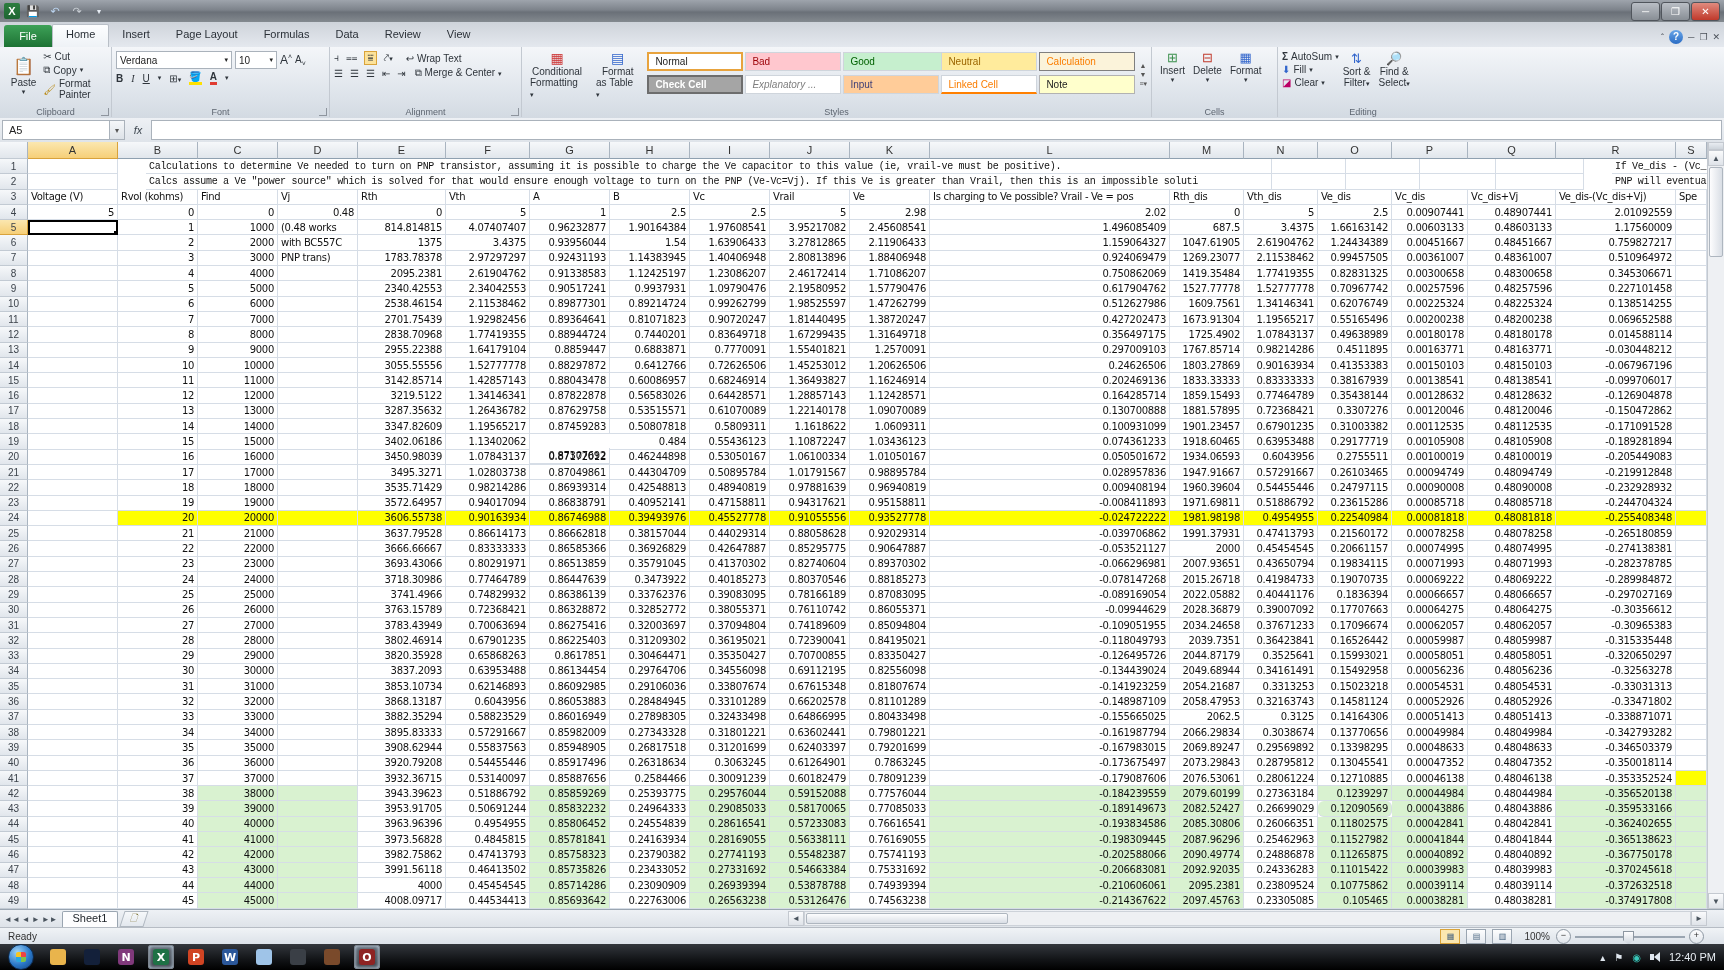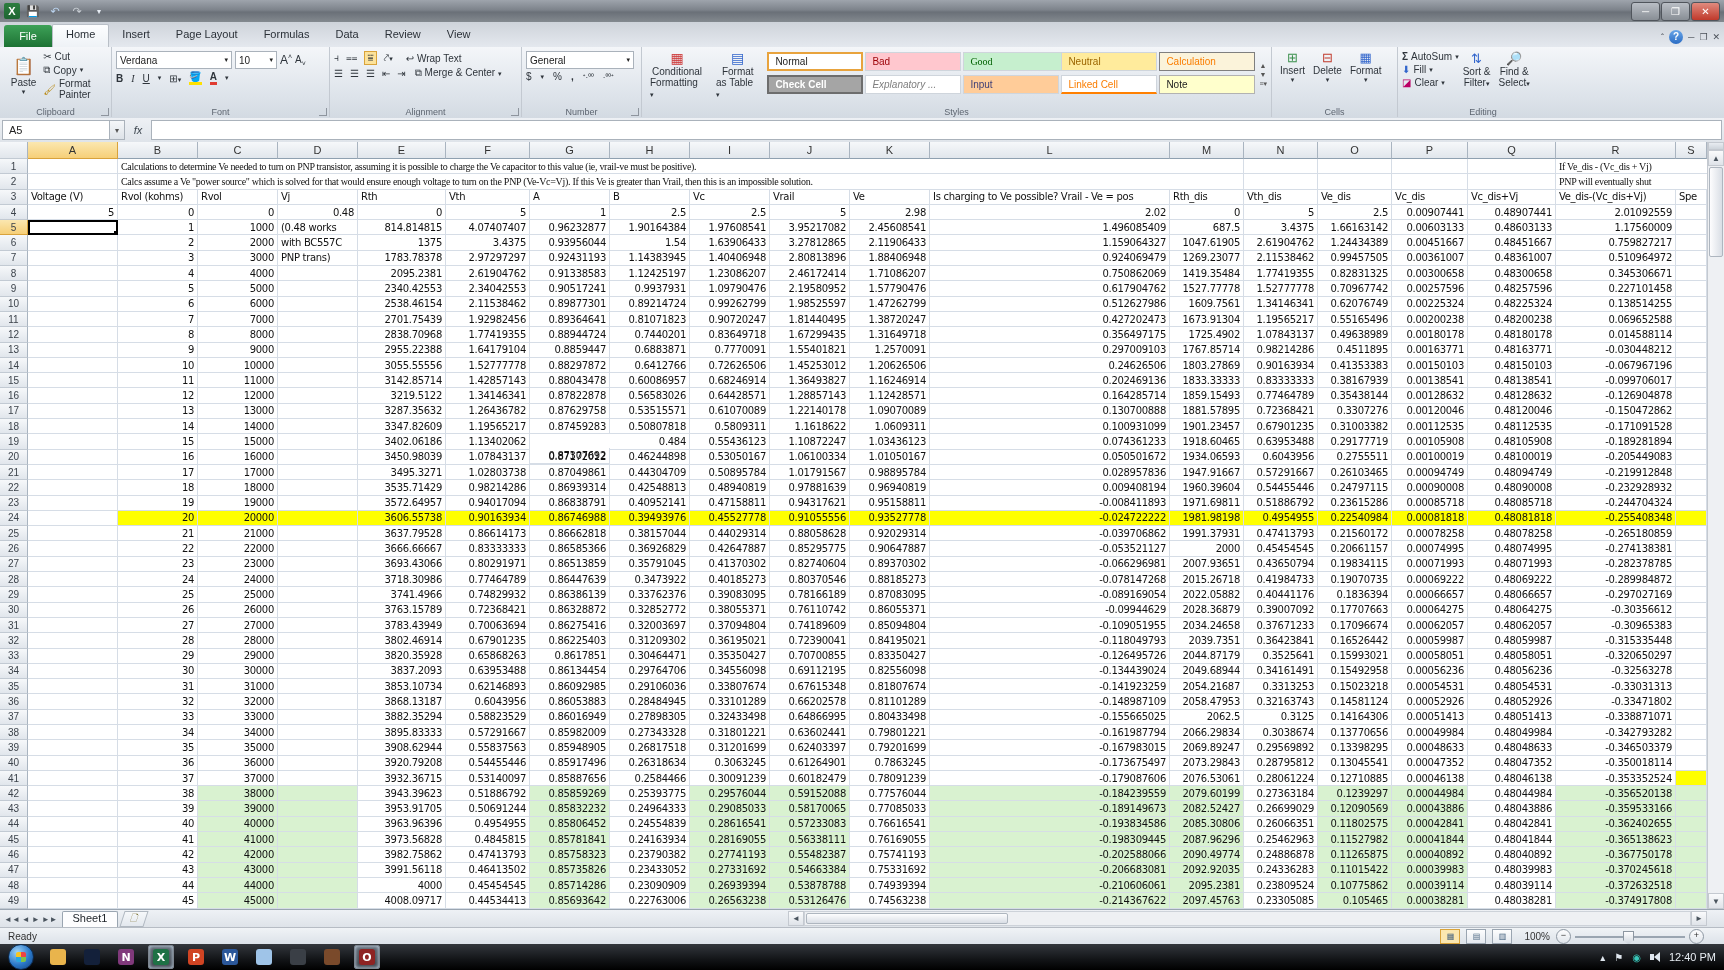--- a/index.html
+++ b/index.html
@@ -84,23 +84,23 @@
     justify-content:center;box-sizing:border-box;}
   .cell{border-right:1px solid #d6dde6;border-bottom:1px solid #d6dde6;box-sizing:border-box;
     font-family:"DejaVu Sans",sans-serif;font-size:10px;letter-spacing:-0.3px;color:#111;
     padding:0 3px;white-space:nowrap;overflow:hidden;display:flex;align-items:center;height:100%;}
   .cell.num{justify-content:flex-end;}
   .cell.yel{background:#ffff00;}
   .cell.grn{background:#d9f2d0;}
   .cell.selcell{outline:2px solid #000;outline-offset:-2px;position:relative;z-index:5;background:#fff;}
   .cell.selcell::after{content:"";position:absolute;right:-1px;bottom:-1px;width:4px;height:4px;background:#000;}
   .cell.hcell{font-family:"DejaVu Sans",sans-serif;}
-  .notetext{font-family:Liberation Serif, serif;font-size:10px;letter-spacing:-0.3px;color:#111;
+  .notetext{font-family:Liberation Mono, monospace;font-size:10px;letter-spacing:-0.3px;color:#111;
     white-space:nowrap;overflow:hidden;display:flex;align-items:center;border-bottom:1px solid #d6dde6;
-    box-sizing:border-box;padding:0 3px;}
+    box-sizing:border-box;padding:0 3px;margin-left:28px;}
   
   .vsb{position:absolute;left:1707px;top:142px;width:17px;height:767px;background:#eef0f3;
     border-left:1px solid #c4c9d0;box-sizing:border-box;}
   .vsb .arr{height:16px;display:flex;align-items:center;justify-content:center;font-size:8px;color:#4a545e;
     background:linear-gradient(#fafbfc,#dfe3e9);border:1px solid #c4c9d0;box-sizing:border-box;}
   .vsb .split{height:8px;background:linear-gradient(#e8ecf1,#cdd4db);border:1px solid #c4c9d0;box-sizing:border-box;}
   .vsb .thumb{height:88px;background:linear-gradient(90deg,#fdfdfe,#d9dee5);border:1px solid #aeb6bf;
     border-radius:2px;margin:1px;}
   .vsb .down{position:absolute;bottom:0;left:0;right:0;}
   
@@ -260,55 +260,37 @@
       <span>☰</span>
       <span>☰</span>
       <span>⇤</span>
       <span>⇥</span>
       <span style="margin-left:2px;"><span>⧉</span> <span>Merge &amp; Center</span> <span style="font-size:7px;">▾</span></span>
     </div>
     <div class="glabel">Alignment</div>
     <div class="launch"></div>
   </div>
 
-  <div class="rgroup" style="width:120px;">
-    <div class="smallrow">
-      <div class="combo" style="width:100px;">
-          <span>General</span>
-          <span style="font-size:7px;">▾</span>
-        </div>
-    </div>
-    <div class="smallrow" style="gap:9px;">
-      <span>$</span>
-        <span style="font-size:7px;">▾</span>
-      <span>%</span>
-      <b>,</b>
-      <span style="font-size:8px;">⁺·⁰⁰</span>
-      <span style="font-size:8px;">·⁰⁰⁺</span>
-    </div>
-    <div class="glabel">Number</div>
-    <div class="launch"></div>
-  </div>
 
   <div class="rgroup" style="width:630px;">
     <div style="display:flex;gap:4px;">
       <div class="bigbtn">
         <span class="ico" style="font-size:14px;color:#c33;">▦</span>
         <span>Conditional</span>
           <span><span>Formatting</span> <span style="font-size:7px;">▾</span></span>
       </div>
       <div class="bigbtn">
         <span class="ico" style="font-size:14px;color:#36c;">▤</span>
         <span>Format</span>
           <span><span>as Table</span> <span style="font-size:7px;">▾</span></span>
       </div>
       <div id="chipgrid" style="display:grid;grid-template-columns:repeat(5,96px);grid-auto-rows:21px;gap:2px;margin-top:3px;">
           <div class="chip normal" style="width: 96px;">Normal</div>
           <div class="chip bad" style="width: 96px;">Bad</div>
-          <div class="chip good" style="width: 114px; font-family: Liberation Serif, serif;">Good</div>
+          <div class="chip good" style="width: 114px;">Good</div>
           <div class="chip neutral" style="width: 96px;">Neutral</div>
           <div class="chip calc" style="width: 96px;">Calculation</div>
           <div class="chip check" style="width: 96px;">Check Cell</div>
           <div class="chip expl" style="width: 96px;">Explanatory ...</div>
           <div class="chip input" style="width: 96px;">Input</div>
           <div class="chip linked" style="width: 96px;">Linked Cell</div>
           <div class="chip note" style="width: 96px;">Note</div>
         </div>
       <div style="display:flex;flex-direction:column;gap:2px;font-size:7px;color:#555;justify-content:center;">
         <span>▲</span>
@@ -423,21 +405,21 @@
       <div class="cell" style="flex: 0 0 74px; width: 74px;"></div>
       <div class="cell" style="flex: 0 0 74px; width: 74px;"></div>
       <div class="cell" style="flex: 0 0 76px; width: 76px;"></div>
       <div class="cell" style="flex: 0 0 88px; width: 88px;"></div>
       <div class="notetext" style="flex: 0 0 151px; width: 151px;">PNP will eventually shut</div>
     </div>
     <div class="grow">
       <div class="gut">3</div>
       <div class="cell hcell" style="flex: 0 0 90px; width: 90px;">Voltage (V)</div>
       <div class="cell hcell" style="flex: 0 0 80px; width: 80px;">Rvol (kohms)</div>
-      <div class="cell hcell" style="flex: 0 0 80px; width: 80px;">Rvol</div>
+      <div class="cell hcell" style="flex: 0 0 80px; width: 80px;">Find</div>
       <div class="cell hcell" style="flex: 0 0 80px; width: 80px;">Vj</div>
       <div class="cell hcell" style="flex: 0 0 88px; width: 88px;">Rth</div>
       <div class="cell hcell" style="flex: 0 0 84px; width: 84px;">Vth</div>
       <div class="cell hcell" style="flex: 0 0 80px; width: 80px;">A</div>
       <div class="cell hcell" style="flex: 0 0 80px; width: 80px;">B</div>
       <div class="cell hcell" style="flex: 0 0 80px; width: 80px;">Vc</div>
       <div class="cell hcell" style="flex: 0 0 80px; width: 80px;">Vrail</div>
       <div class="cell hcell" style="flex: 0 0 80px; width: 80px;">Ve</div>
       <div class="cell hcell" style="flex: 0 0 240px; width: 240px;">Is charging to Ve possible?  Vrail - Ve = pos</div>
       <div class="cell hcell" style="flex: 0 0 74px; width: 74px;">Rth_dis</div>
@@ -1315,21 +1297,21 @@
       <div class="cell num" style="flex: 0 0 88px; width: 88px;">3953.91705</div>
       <div class="cell num" style="flex: 0 0 84px; width: 84px;">0.50691244</div>
       <div class="cell num grn" style="flex: 0 0 80px; width: 80px;">0.85832232</div>
       <div class="cell num" style="flex: 0 0 80px; width: 80px;">0.24964333</div>
       <div class="cell num grn" style="flex: 0 0 80px; width: 80px;">0.29085033</div>
       <div class="cell num grn" style="flex: 0 0 80px; width: 80px;">0.58170065</div>
       <div class="cell num" style="flex: 0 0 80px; width: 80px;">0.77085033</div>
       <div class="cell num grn" style="flex: 0 0 240px; width: 240px;">-0.189149673</div>
       <div class="cell num grn" style="flex: 0 0 74px; width: 74px;">2082.52427</div>
       <div class="cell num" style="flex: 0 0 74px; width: 74px;">0.26699029</div>
-      <div class="cell num grn" style="flex: 0 0 74px; width: 74px;">0.12090569</div>
+      <div class="cell num grn" style="flex: 0 0 74px; width: 74px; border-radius: 6px;">0.12090569</div>
       <div class="cell num grn" style="flex: 0 0 76px; width: 76px;">0.00043886</div>
       <div class="cell num" style="flex: 0 0 88px; width: 88px;">0.48043886</div>
       <div class="cell num grn" style="flex: 0 0 120px; width: 120px;">-0.359533166</div>
       <div class="cell grn" style="flex: 0 0 31px; width: 31px;"></div>
     </div>
     <div class="grow">
       <div class="gut">44</div>
       <div class="cell" style="flex: 0 0 90px; width: 90px;"></div>
       <div class="cell num" style="flex: 0 0 80px; width: 80px;">40</div>
       <div class="cell num grn" style="flex: 0 0 80px; width: 80px;">40000</div>

